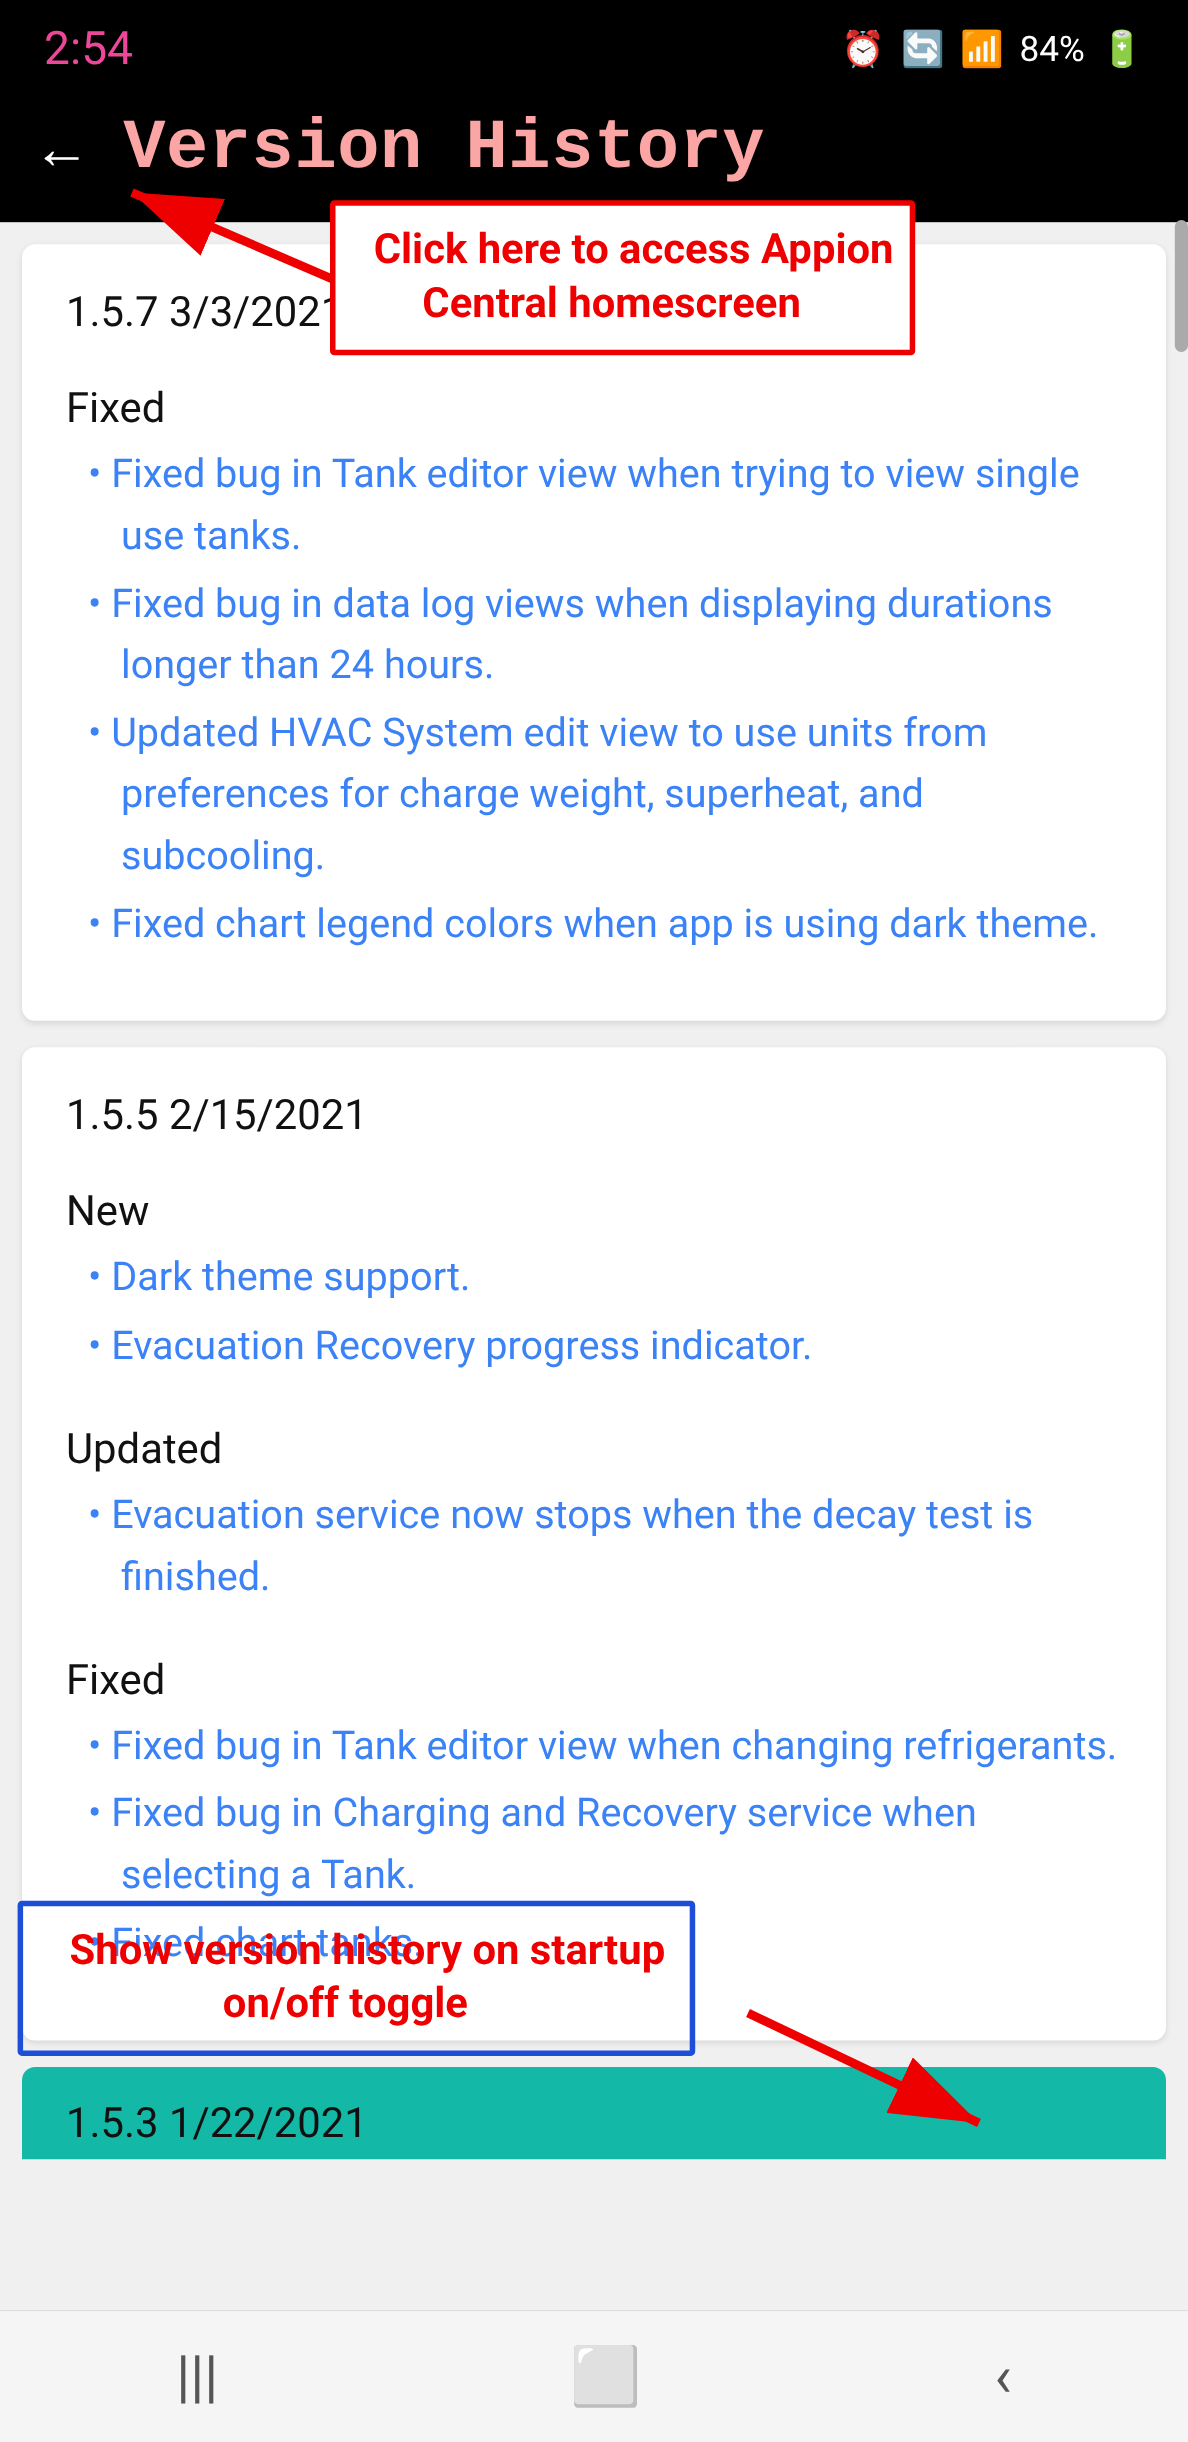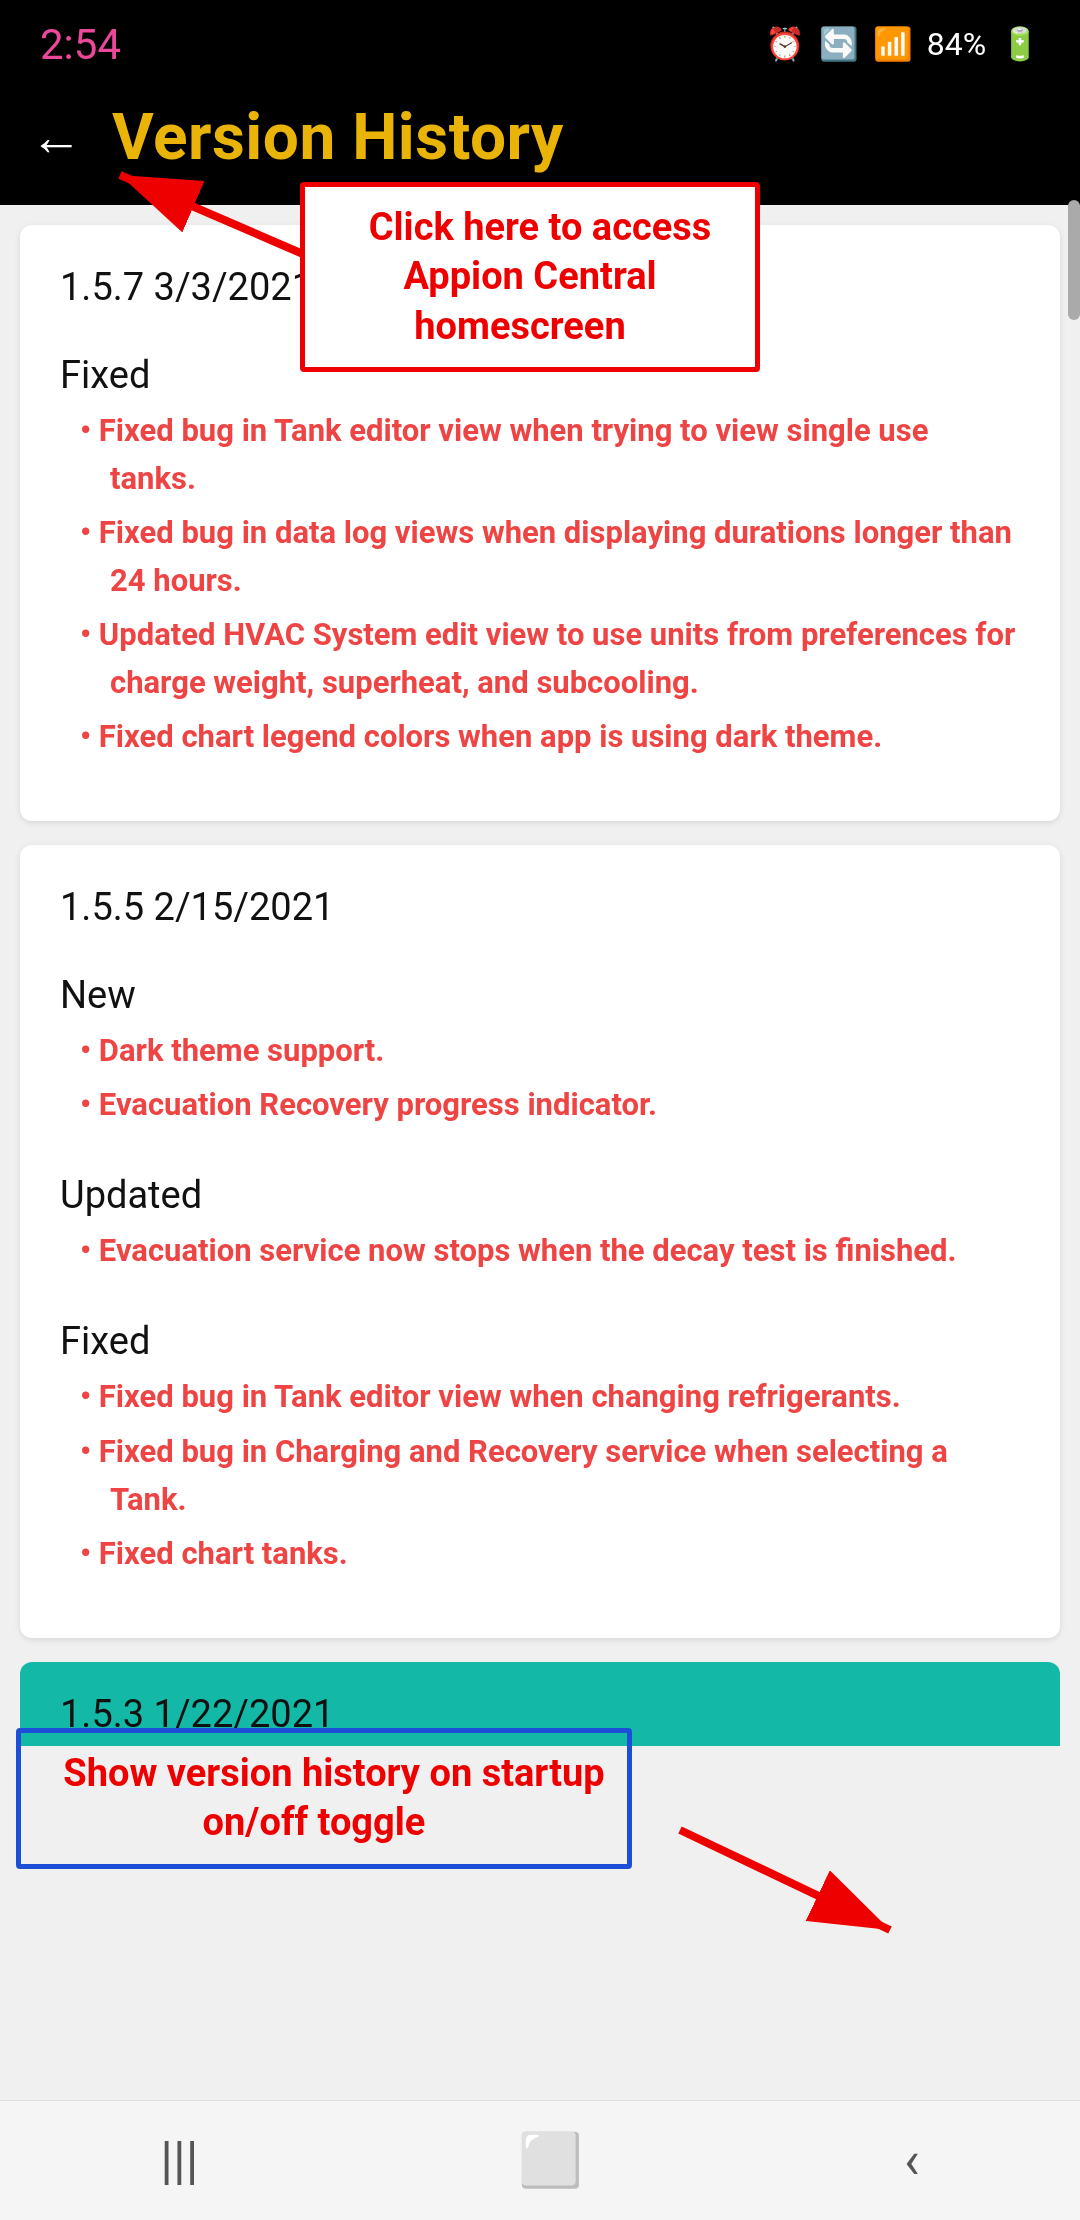--- a/index.html
+++ b/index.html
@@ -49,24 +49,25 @@
     }
 
     .back-btn {
       color: #fff;
       font-size: 52px;
       cursor: pointer;
       line-height: 1;
     }
 
     .app-bar-title {
-      color: #eab308;
+      color: #fca5a5;
       font-size: 64px;
       font-weight: 700;
       letter-spacing: 0.5px;
+      font-family: Liberation Mono, monospace;
     }
 
     
     .content {
       background: #f0f0f0;
       min-height: calc(2220px - 80px - 100px - 120px);
       padding: 20px 20px 0 20px;
     }
 
     
@@ -92,27 +93,26 @@
       margin-bottom: 10px;
       margin-top: 44px;
     }
 
     .bullet-list {
       margin-left: 20px;
       margin-bottom: 20px;
     }
 
     .bullet-item {
-      font-size: 31px;
-      color: #ef4444;
+      font-size: 36px;
+      color: #3b82f6;
       line-height: 1.55;
       margin-bottom: 6px;
       padding-left: 30px;
       text-indent: -30px;
-      font-weight: bold;
     }
 
     .annotation-text {
       color: #e00;
       font-size: 38px;
       font-weight: 700;
       line-height: 1.3;
       padding: 10px 20px;
     }
 
@@ -183,21 +183,21 @@
       height: 120px;
       background: #aaa;
       border-radius: 6px;
     }
 
     
     .callout-homescreen {
       position: absolute;
       top: 182px;
       left: 300px;
-      width: 460px;
+      width: 532px;
       border: 5px solid #e00;
       background: #fff;
       border-radius: 4px;
       padding: 16px 4px;
       text-align: center;
       z-index: 10;
     }
 
     
     .callout-toggle {

